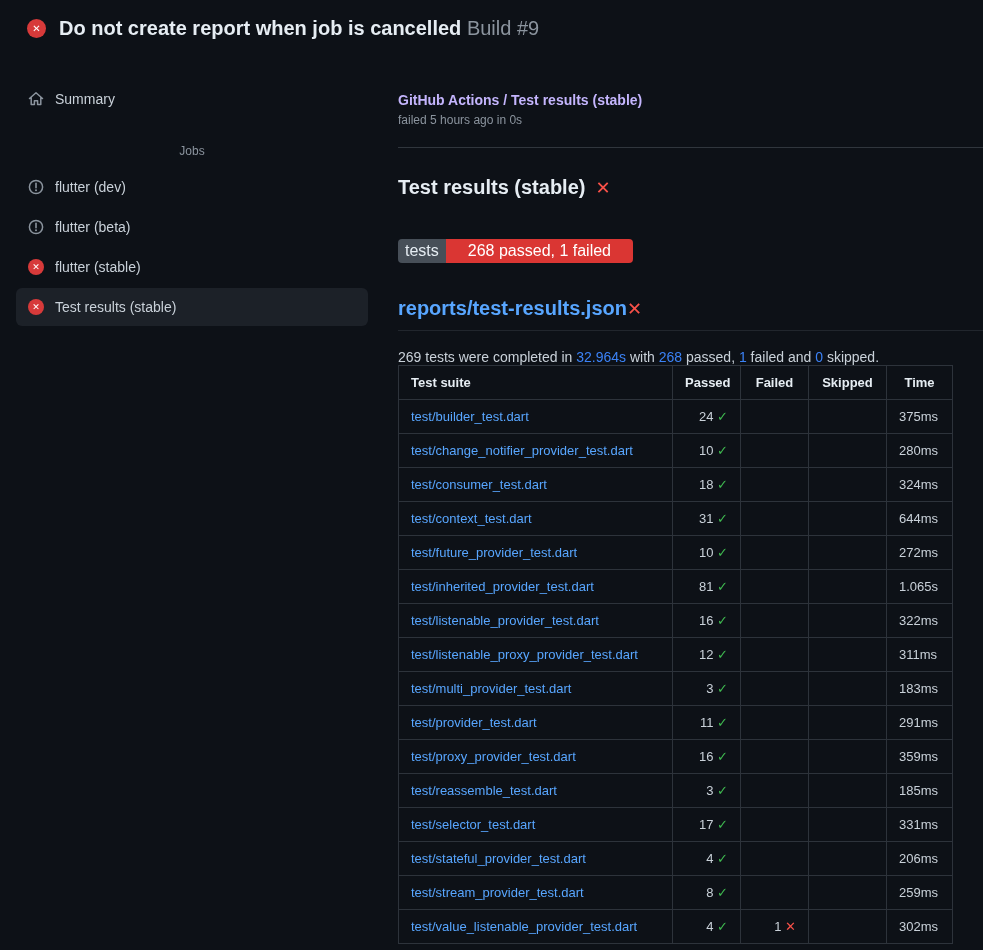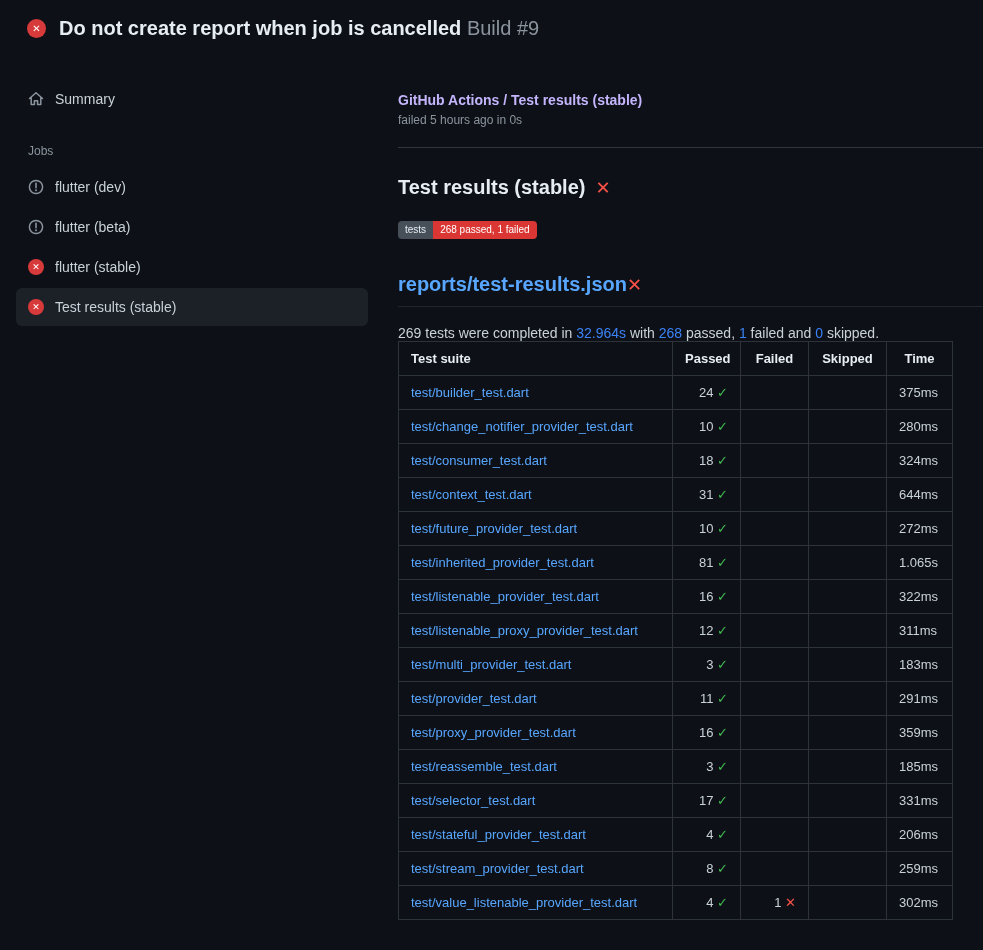--- a/index.html
+++ b/index.html
@@ -48,49 +48,49 @@
     height: 38px;
     padding: 0 12px;
     border-radius: 6px;
     font-size: 14px;
     color: #c9d1d9;
     cursor: pointer;
   }
   .side-item + .side-item { margin-top: 2px; }
   .side-item.selected { background: #1c2128; }
   .icon16 { width: 16px; height: 16px; flex: none; display: inline-flex; align-items: center; justify-content: center; }
-  .jobs-label { font-size: 12px; color: #8b949e; margin: 26px 0 10px; padding: 0 12px; }
+  .jobs-label { font-size: 12px; color: #8b949e; margin: 26px 0 10px; padding: 0 12px; text-align: center; }
 
   
   main { flex: 1 1 auto; min-width: 0; padding: 36px 0 0 16px; }
   .breadcrumb { font-size: 14px; font-weight: 700; color: #c4b5fd; }
   .meta { font-size: 12px; color: #8b949e; margin-top: 5px; }
   .divider { border: 0; border-top: 1px solid #30363d; margin-top: 20px; }
 
   .section-title {
     margin-top: 28px;
     font-size: 20px;
     font-weight: 700;
     color: #e6edf3;
     display: flex;
     align-items: center;
     gap: 10px;
   }
   .x-mark { color: #f85149; font-weight: 700; font-size: 18px; line-height: 1; }
 
   .badge {
     display: inline-flex;
-    margin-top: 22px;
-    font-size: 10px;
+    margin-top: 40px;
+    font-size: 16px;
     border-radius: 4px;
     overflow: hidden;
     line-height: 1;
   }
   .badge .k { background: #474f58; color: #e6edf3; padding: 4px 7px; }
-  .badge .v { background: #da3633; color: #ffffff; padding: 4px 7px; }
+  .badge .v { background: #da3633; color: #ffffff; padding: 4px 22px; }
 
   .report-title {
     margin-top: 34px;
     padding-bottom: 10px;
     border-bottom: 1px solid #21262d;
     font-size: 20px;
     font-weight: 700;
     color: #58a6ff;
     display: flex;
     align-items: center;

